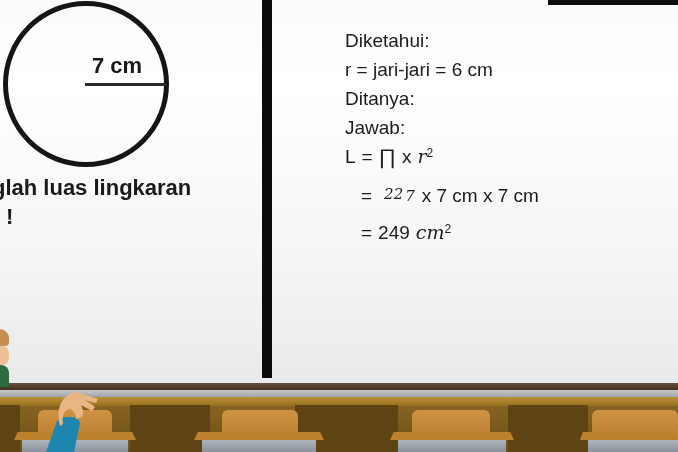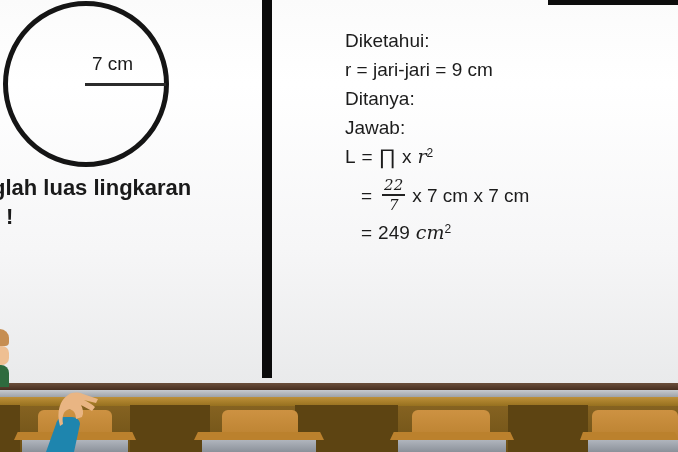--- a/index.html
+++ b/index.html
@@ -21,41 +21,41 @@
   }
   
   .circle{
     position:absolute;left:3px;top:1px;width:156px;height:156px;
     border:5px solid #151515;border-radius:50%;background:transparent;
   }
   .radius-line{
     position:absolute;left:85px;top:83px;width:81px;height:3px;background:#2b2b2b;
   }
   .radius-label{
-    position:absolute;left:92px;top:53px;font-size:19px;font-weight:400;color:#1a1a1a;
+    position:absolute;left:92px;top:53px;font-size:22px;font-weight:700;color:#1a1a1a;
   }
   .question-line1{
     position:absolute;left:-8px;top:175px;font-size:22px;font-weight:700;color:#1a1a1a;white-space:nowrap;
   }
   .question-line2{
     position:absolute;left:6px;top:204px;font-size:22px;font-weight:700;color:#1a1a1a;
   }
   
   .solution{
     position:absolute;left:345px;top:26px;color:#1c1c1c;
     font-size:19px;line-height:29px;font-weight:400;white-space:nowrap;
   }
   .formula-line{display:flex;align-items:center;}
   .formula-line .gap{margin-right:6px;}
   .math-var{font-family:"DejaVu Serif","Liberation Serif",serif;font-style:italic;}
   .pi-sym{font-size:21px;}
   sup.pow{font-size:12px;line-height:0;vertical-align:6px;}
   .frac-row{height:46px;padding-left:16px;margin-top:1px;}
   .fraction{
-    display:inline-flex;flex-direction:column;align-items:center;
+    display:inline-flex;flex-direction:row;align-items:center;
     font-family:"DejaVu Serif","Liberation Serif",serif;font-style:italic;
     font-size:15px;line-height:15px;margin:0 7px 0 4px;
   }
   .frac-num{padding:0 2px 1px 2px;}
   .frac-den{padding-top:2px;}
   .frac-bar{width:100%;height:2px;background:#222;}
   .result-row{padding-left:16px;}
   
   .tray-dark{position:absolute;left:0;top:383px;width:678px;height:7px;
     background:linear-gradient(180deg,#6b4f3c,#472f20);}
@@ -111,21 +111,21 @@
     <div class="circle"></div>
     <div class="radius-line"></div>
     <div class="radius-label">7 cm</div>
     <div class="question-line1">glah luas lingkaran</div>
     <div class="question-line2">!</div>
 
     <div class="divider"></div>
 
     <div class="solution">
       <div>Diketahui:</div>
-      <div>r = jari-jari = 9 cm</div>
+      <div>r = jari-jari = 6 cm</div>
       <div>Ditanya:</div>
       <div>Jawab:</div>
 
       <div class="formula-line">
         <span class="gap">L</span>
         <span class="gap">=</span>
         <span class="gap pi-sym">∏</span>
         <span class="gap">x</span>
         <span><span class="math-var">r</span><sup class="pow">2</sup></span>
       </div>

